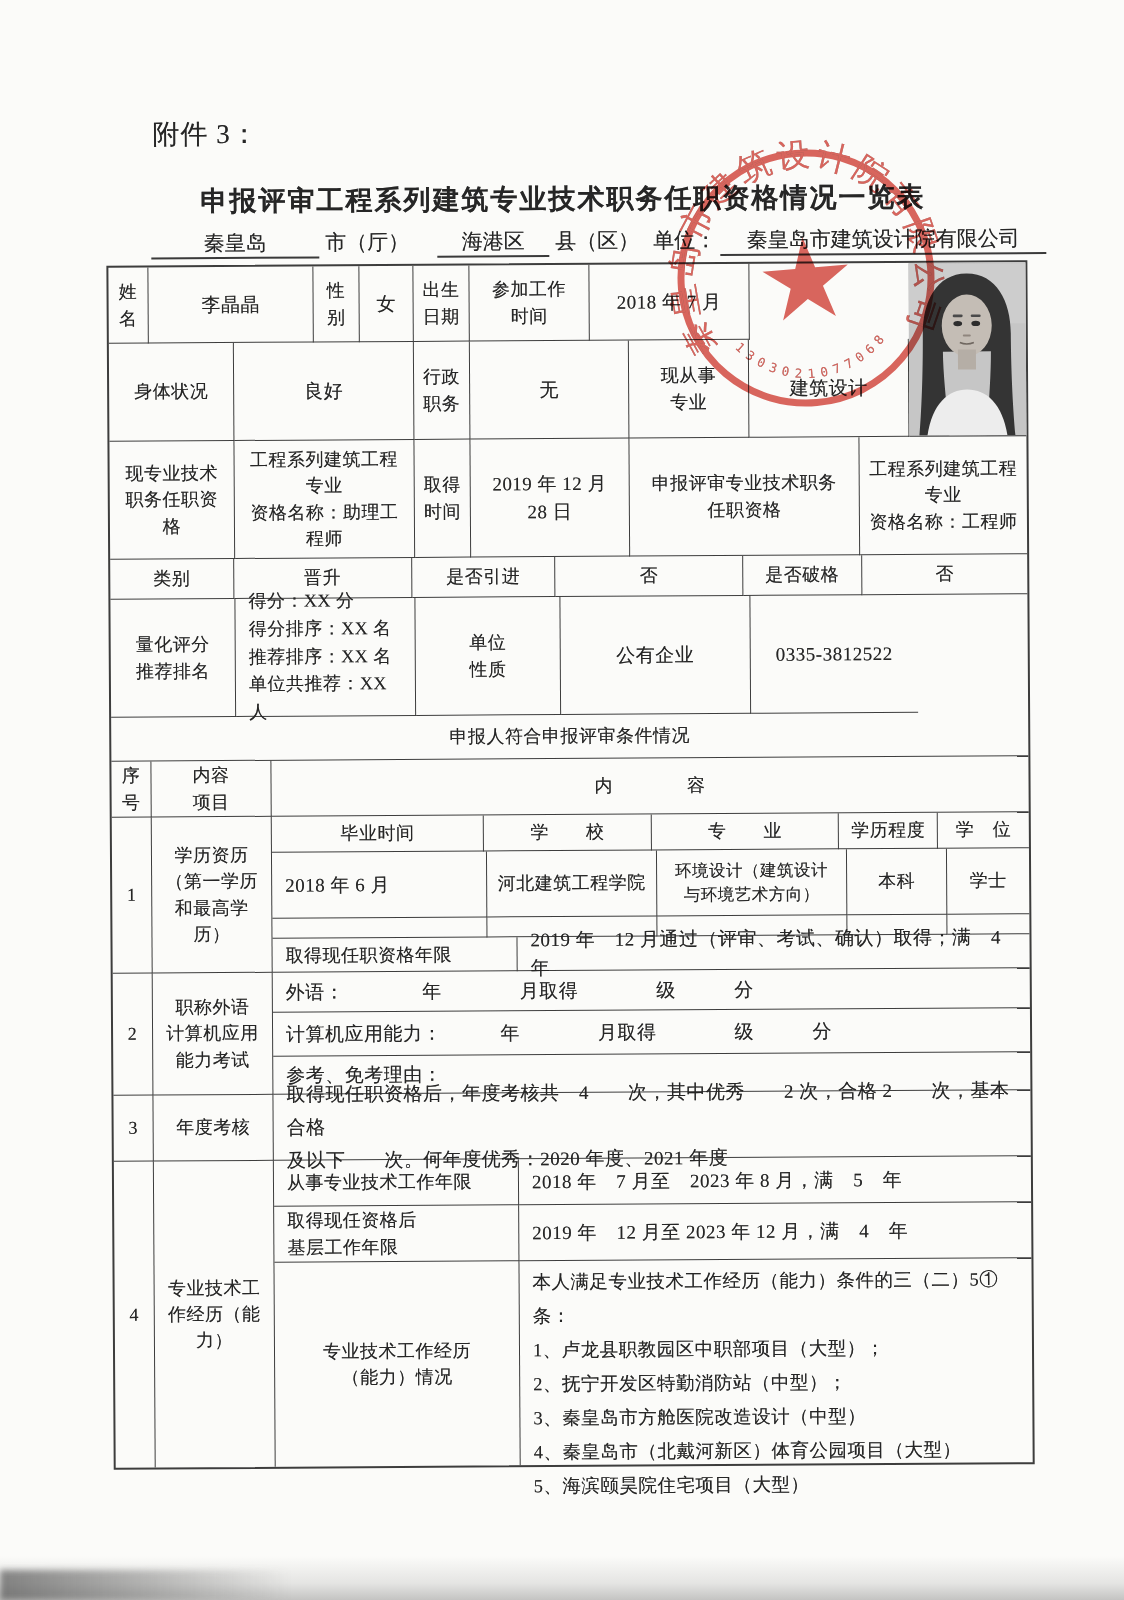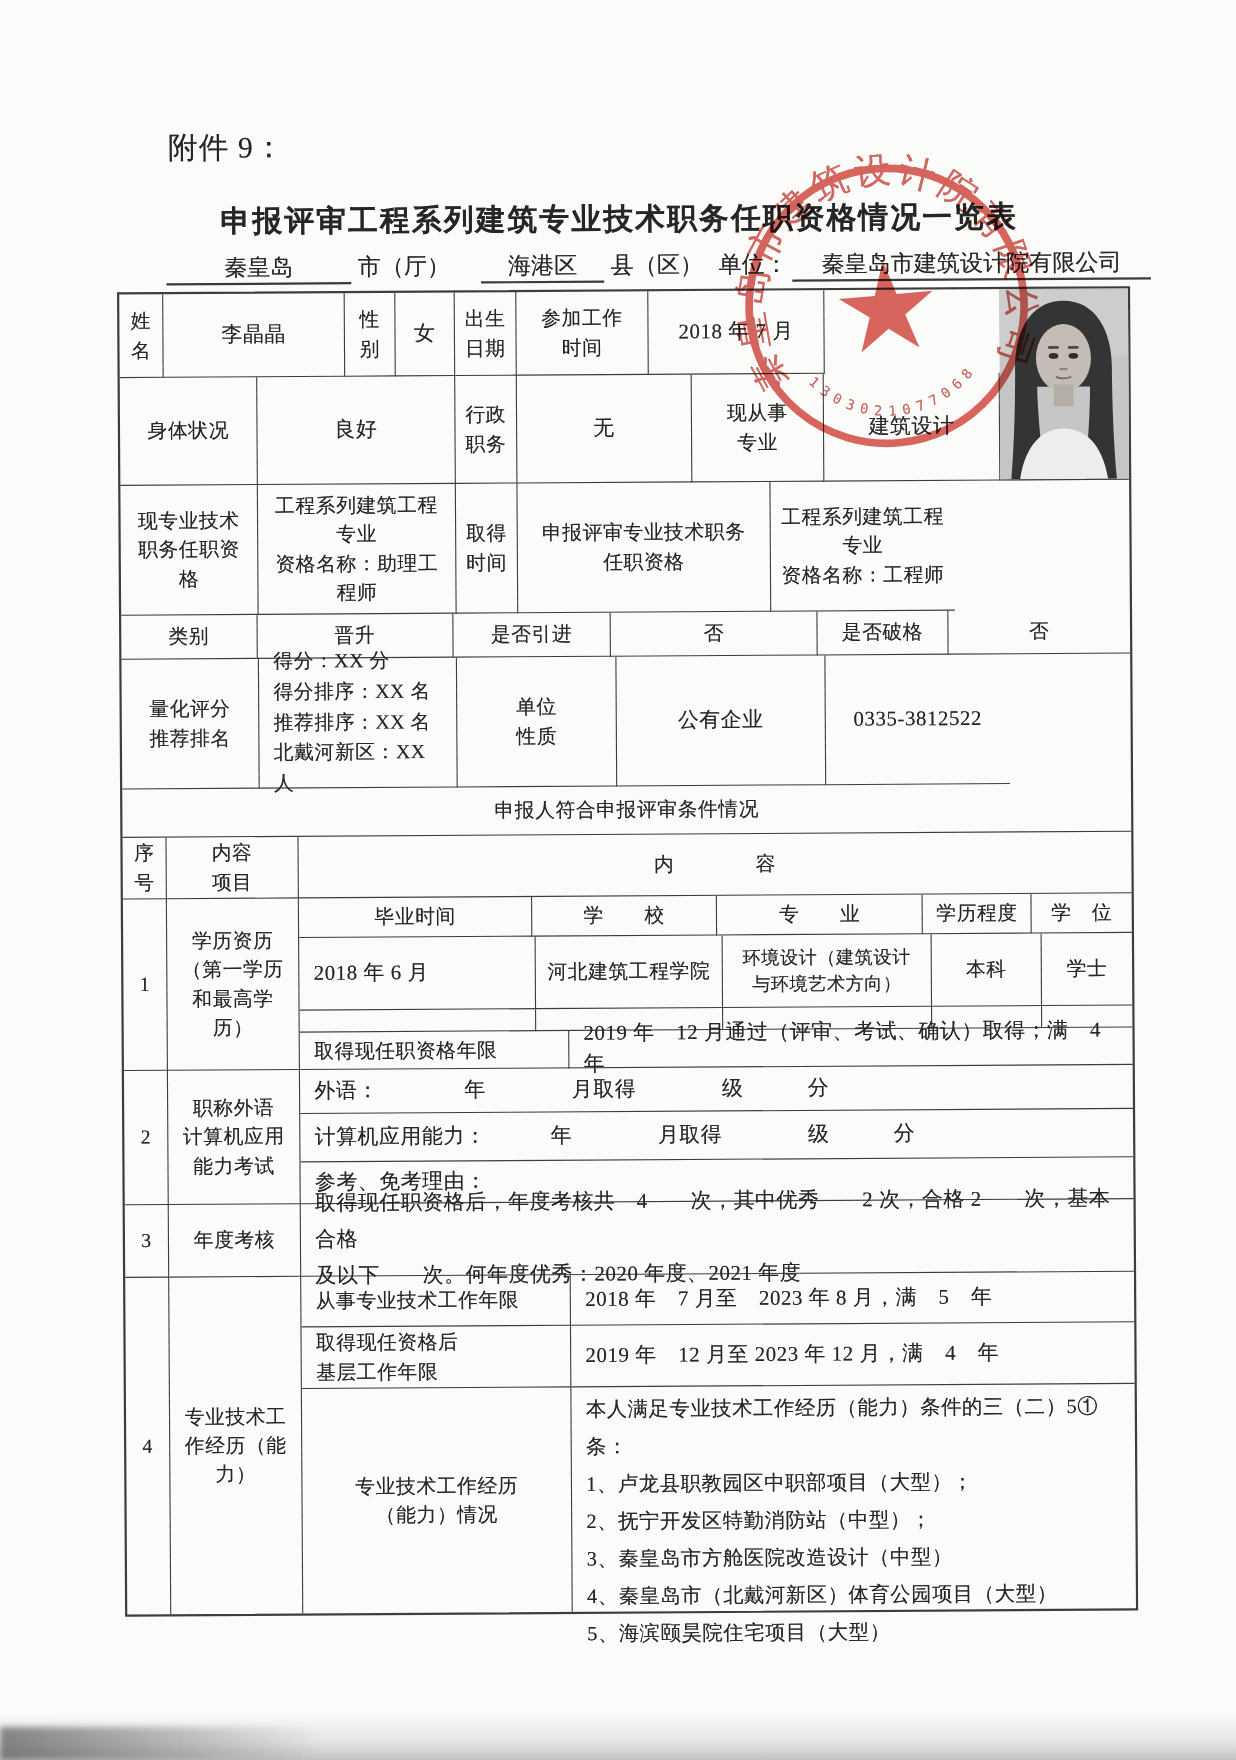--- a/index.html
+++ b/index.html
@@ -43,21 +43,21 @@
   .shade-bottom{position:absolute;left:0;right:0;bottom:0;height:44px;z-index:8;
     background:linear-gradient(180deg,rgba(120,120,120,0) 0%,rgba(110,110,110,.16) 62%,rgba(88,88,88,.34) 100%);}
   .corner-smudge{position:absolute;left:0;bottom:0;width:330px;height:30px;z-index:9;
     background:linear-gradient(90deg,rgba(62,62,62,.6),rgba(62,62,62,0) 88%);filter:blur(3px);}
 </style>
 </head>
 <body>
 
 <div class="tilt">
 
-  <div class="attachment">附件 9：</div>
+  <div class="attachment">附件 3：</div>
   <div class="doc-title">申报评审工程系列建筑专业技术职务任职资格情况一览表</div>
 
   <div class="header-line">
     <span class="u u-city">秦皇岛</span>
     <span class="hsep">市（厅）</span>
     <span class="u u-district">海港区</span>
     <span class="hsep">县（区）</span>
     <span class="hlabel">单位：</span>
     <span class="u u-unit">秦皇岛市建筑设计院有限公司</span>
   </div>
@@ -111,20 +111,22 @@
     <div class="trow" style="height:118px">
       <div class="cell" style="width:125px">现专业技术
 职务任职资
 格</div>
       <div class="cell" style="width:180px">工程系列建筑工程
 专业
 资格名称：助理工
 程师</div>
       <div class="cell" style="width:56px">取得
 时间</div>
+      <div class="cell big" style="width:159px">2019 年 12 月
+28 日</div>
       <div class="cell" style="width:230px">申报评审专业技术职务
 任职资格</div>
       <div class="cell nr" style="width:167px">工程系列建筑工程
 专业
 资格名称：工程师</div>
     </div>
 
     <div class="trow" style="height:40px">
       <div class="cell" style="width:125px">类别</div>
       <div class="cell" style="width:180px">晋升</div>
@@ -134,21 +136,21 @@
       <div class="cell nr" style="width:167px">否</div>
     </div>
 
     <div class="trow" style="height:118px">
       <div class="cell" style="width:125px">量化评分
 推荐排名</div>
       <div class="cell left" style="width:180px;line-height:1.55">
         <div>得分：XX 分</div>
         <div>得分排序：XX 名</div>
         <div>推荐排序：XX 名</div>
-        <div>北戴河新区：XX 人</div>
+        <div>单位共推荐：XX 人</div>
       </div>
       <div class="cell" style="width:145px">单位
 性质</div>
       <div class="cell big" style="width:190px">公有企业</div>
       <div class="cell nr big" style="width:167px">0335-3812522</div>
     </div>
 
     <div class="trow" style="height:44px">
       <div class="cell nr" style="width:917px">申报人符合申报评审条件情况</div>
     </div>

